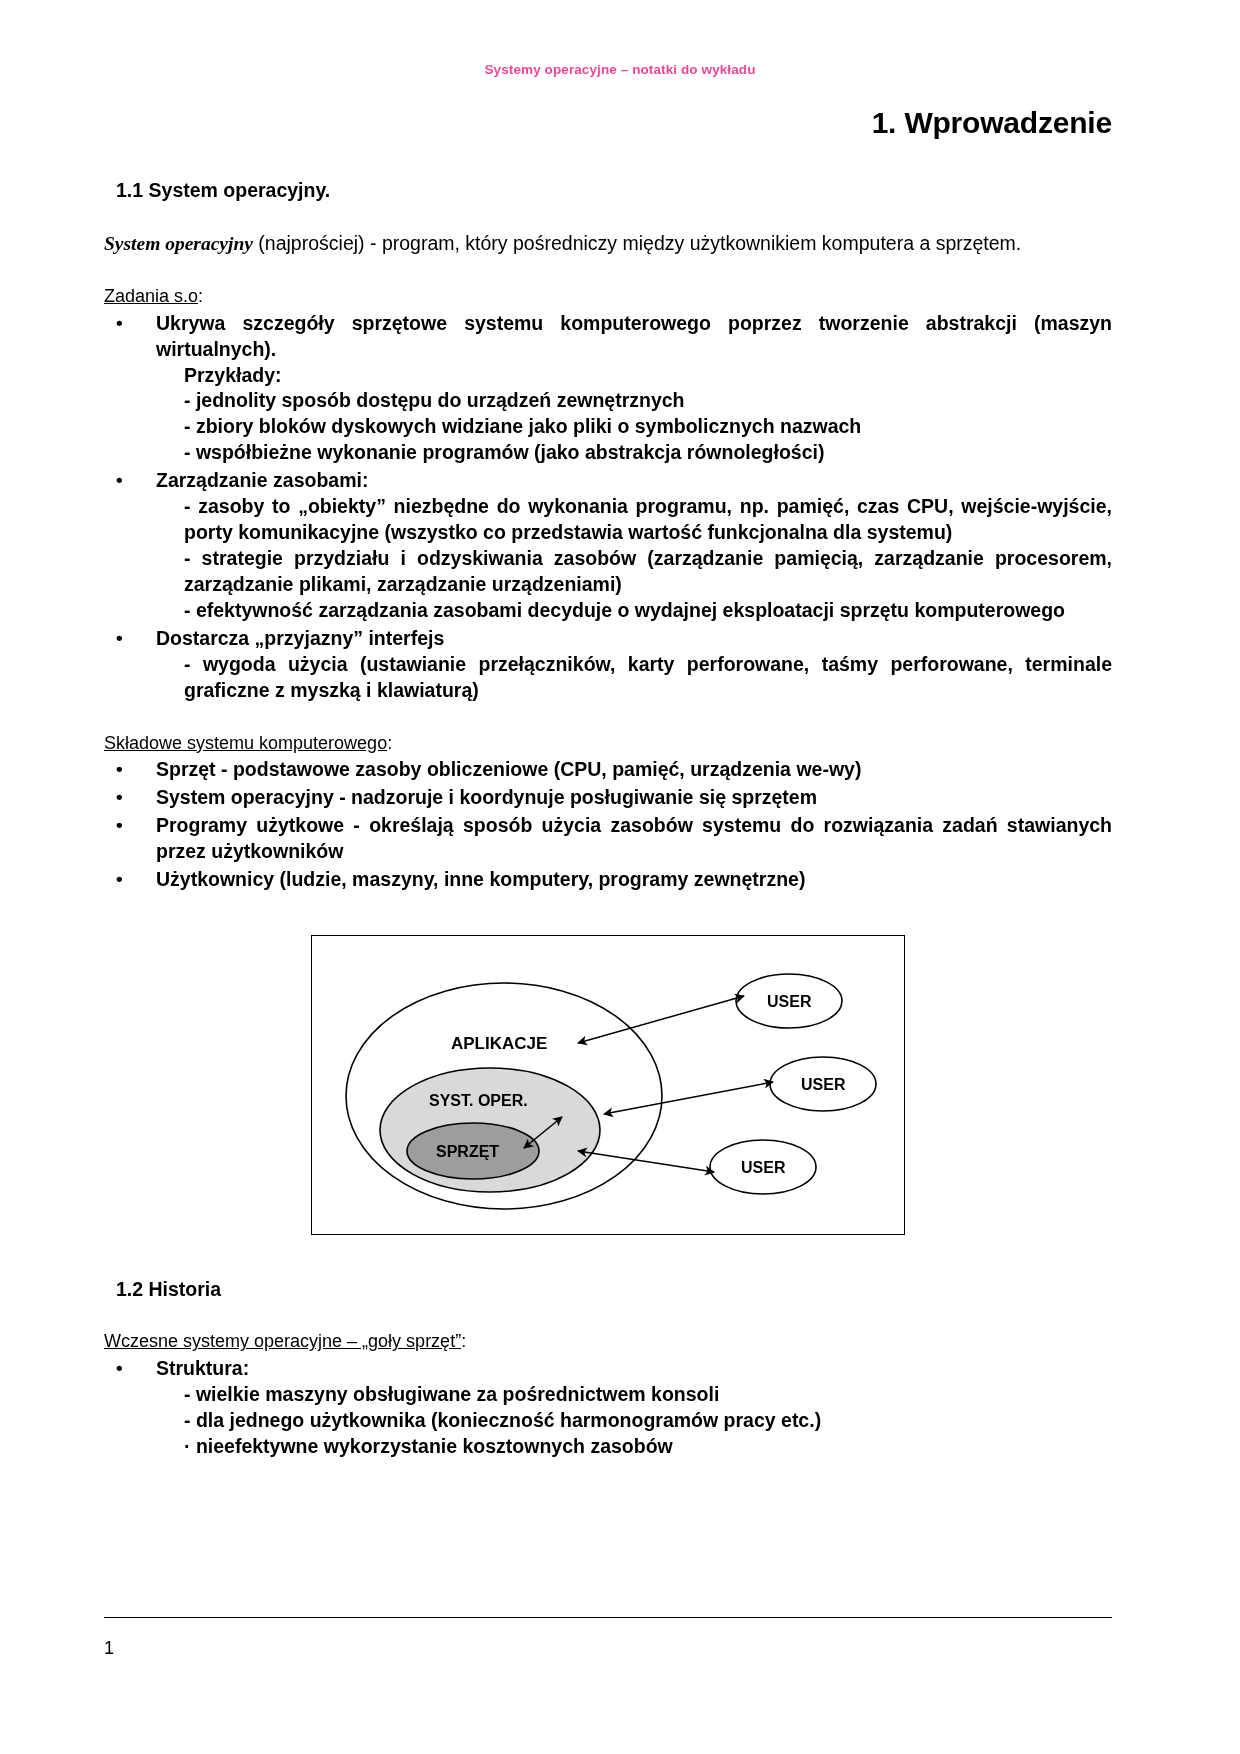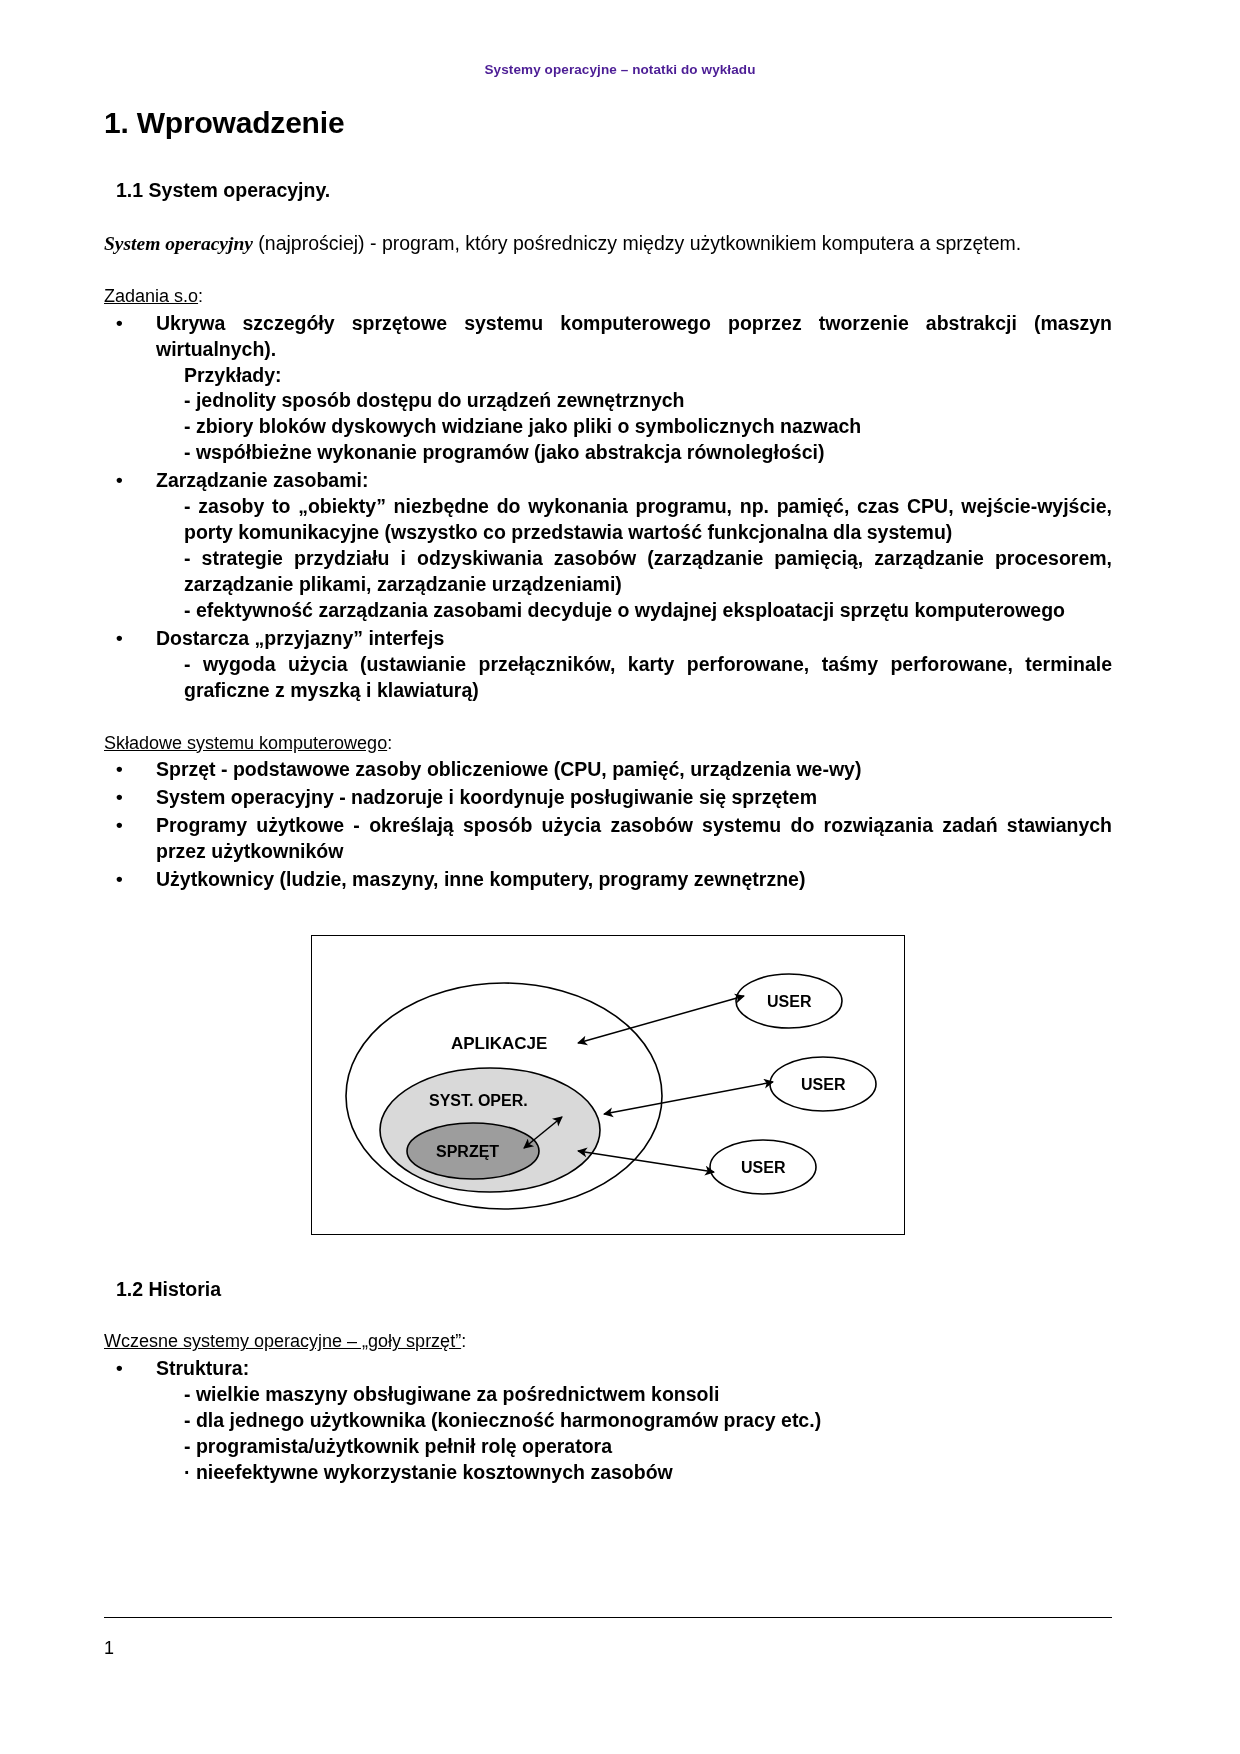--- a/index.html
+++ b/index.html
@@ -21,35 +21,36 @@
   }
   .running-header {
     position: absolute;
     top: 62px;
     left: 0;
     width: 1240px;
     text-align: center;
     font-size: 13.5px;
     font-weight: bold;
     letter-spacing: 0.1px;
-    color: #4c1d95;
+    color: #ec4899;
   }
   .content {
     position: absolute;
     left: 104px;
     top: 104px;
     width: 1008px;
   }
   h1.doc-title {
     font-size: 30px;
     font-weight: bold;
     margin: 0 0 0 0;
     padding: 0;
     letter-spacing: -0.2px;
     line-height: 1.25;
+    text-align: right;
   }
   h2.sub-title {
     font-size: 19.5px;
     font-weight: bold;
     margin: 36px 0 0 12px;
     padding: 0;
     line-height: 1.3;
   }
   p.para {
     font-size: 19.5px;
@@ -229,21 +230,20 @@
     <h2 class="sub-title historia">1.2 Historia</h2>
 
     <p class="underline-head"><span class="u">Wczesne systemy operacyjne – „goły sprzęt”</span><span>:</span></p>
 
     <ul class="bullets">
       <li>
         <span>Struktura:</span>
         <div class="sublist">
           <div>- wielkie maszyny obsługiwane za pośrednictwem konsoli</div>
           <div>- dla jednego użytkownika (konieczność harmonogramów pracy etc.)</div>
-          <div>- programista/użytkownik pełnił rolę operatora</div>
           <div>· nieefektywne wykorzystanie kosztownych zasobów</div>
         </div>
       </li>
     </ul>
 
   </div>
 
   <div class="footer-rule"></div>
   <div class="page-number">1</div>
 

